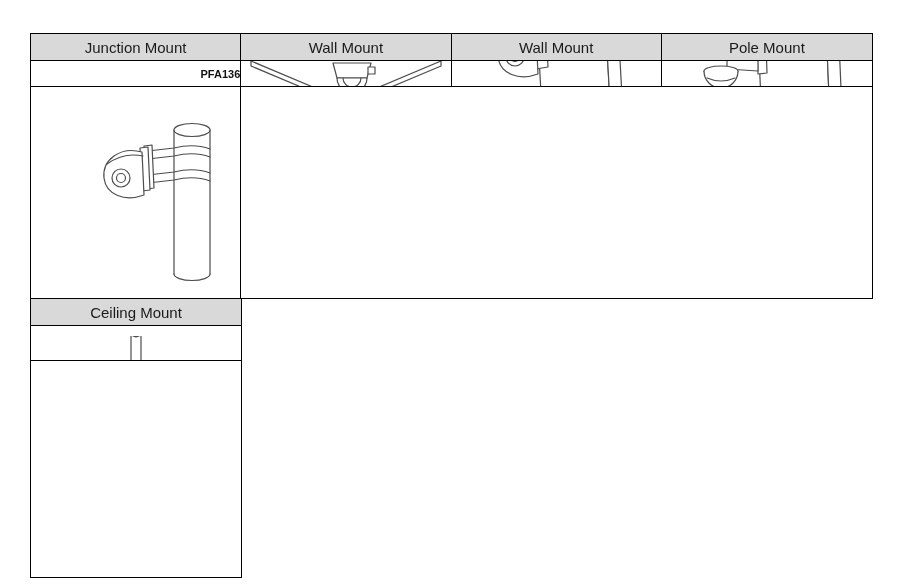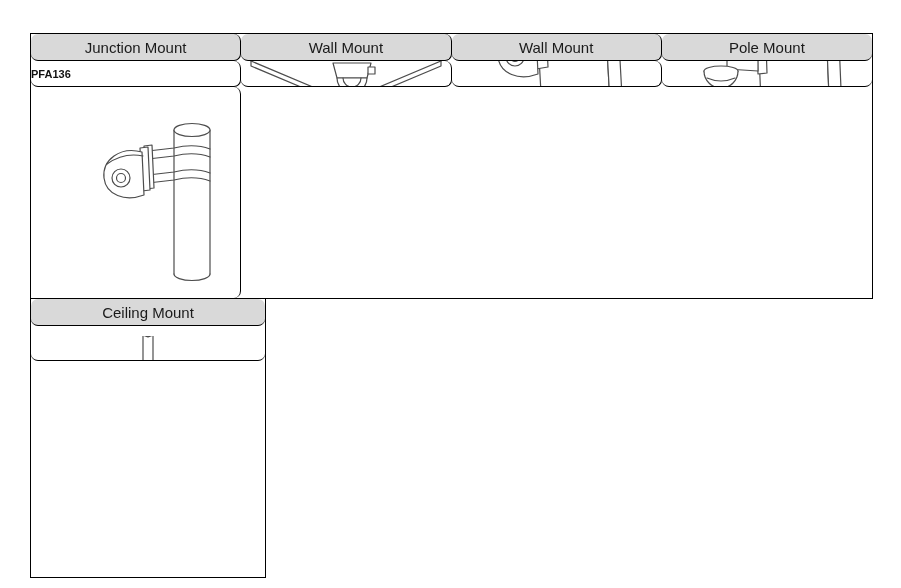--- a/index.html
+++ b/index.html
@@ -14,38 +14,38 @@
     border: 1px solid #000;
     display: grid;
     background: #fff;
   }
   .table-primary {
     left: 30px; top: 33px; width: 843px;
     grid-template-columns: repeat(4, 1fr);
     grid-template-rows: 27px 26px 211px;
   }
   .table-secondary {
-    left: 30px; top: 298px; width: 236px;
+    left: 30px; top: 298px; width: 212px;
     grid-template-columns: 1fr;
     grid-template-rows: 27px 25px 206px;
     gap: 10px;
   }
-  .mount-table > div { border-right: 1px solid #000; border-bottom: 1px solid #000; border-radius: 7px; }
+  .mount-table > div { border-right: 1px solid #000; border-bottom: 1px solid #000; }
   .table-primary > div:nth-child(4n) { border-right: none; }
   .table-primary > div:nth-child(n+9) { border-bottom: none; }
   .table-secondary > div { border-right: none; }
   .table-secondary > div:nth-child(3) { border-bottom: none; }
   .hcell {
     background: #d9d9d9;
     display: flex; align-items: center; justify-content: center;
     font-size: 15px; color: #1a1a1a;
   }
   .mcell {
     background: #fff;
-    display: flex; align-items: center; justify-content: flex-start;
+    display: flex; align-items: center; justify-content: flex-end;
     font-size: 11px; font-weight: 700; color: #111;
   }
   .dcell {
     background: #fff;
     display: flex; align-items: center; justify-content: center;
     overflow: hidden;
   }
   svg .art {
     stroke: #4d4d4d; stroke-width: 1.2; fill: #ffffff;
     stroke-linejoin: round; stroke-linecap: round;

